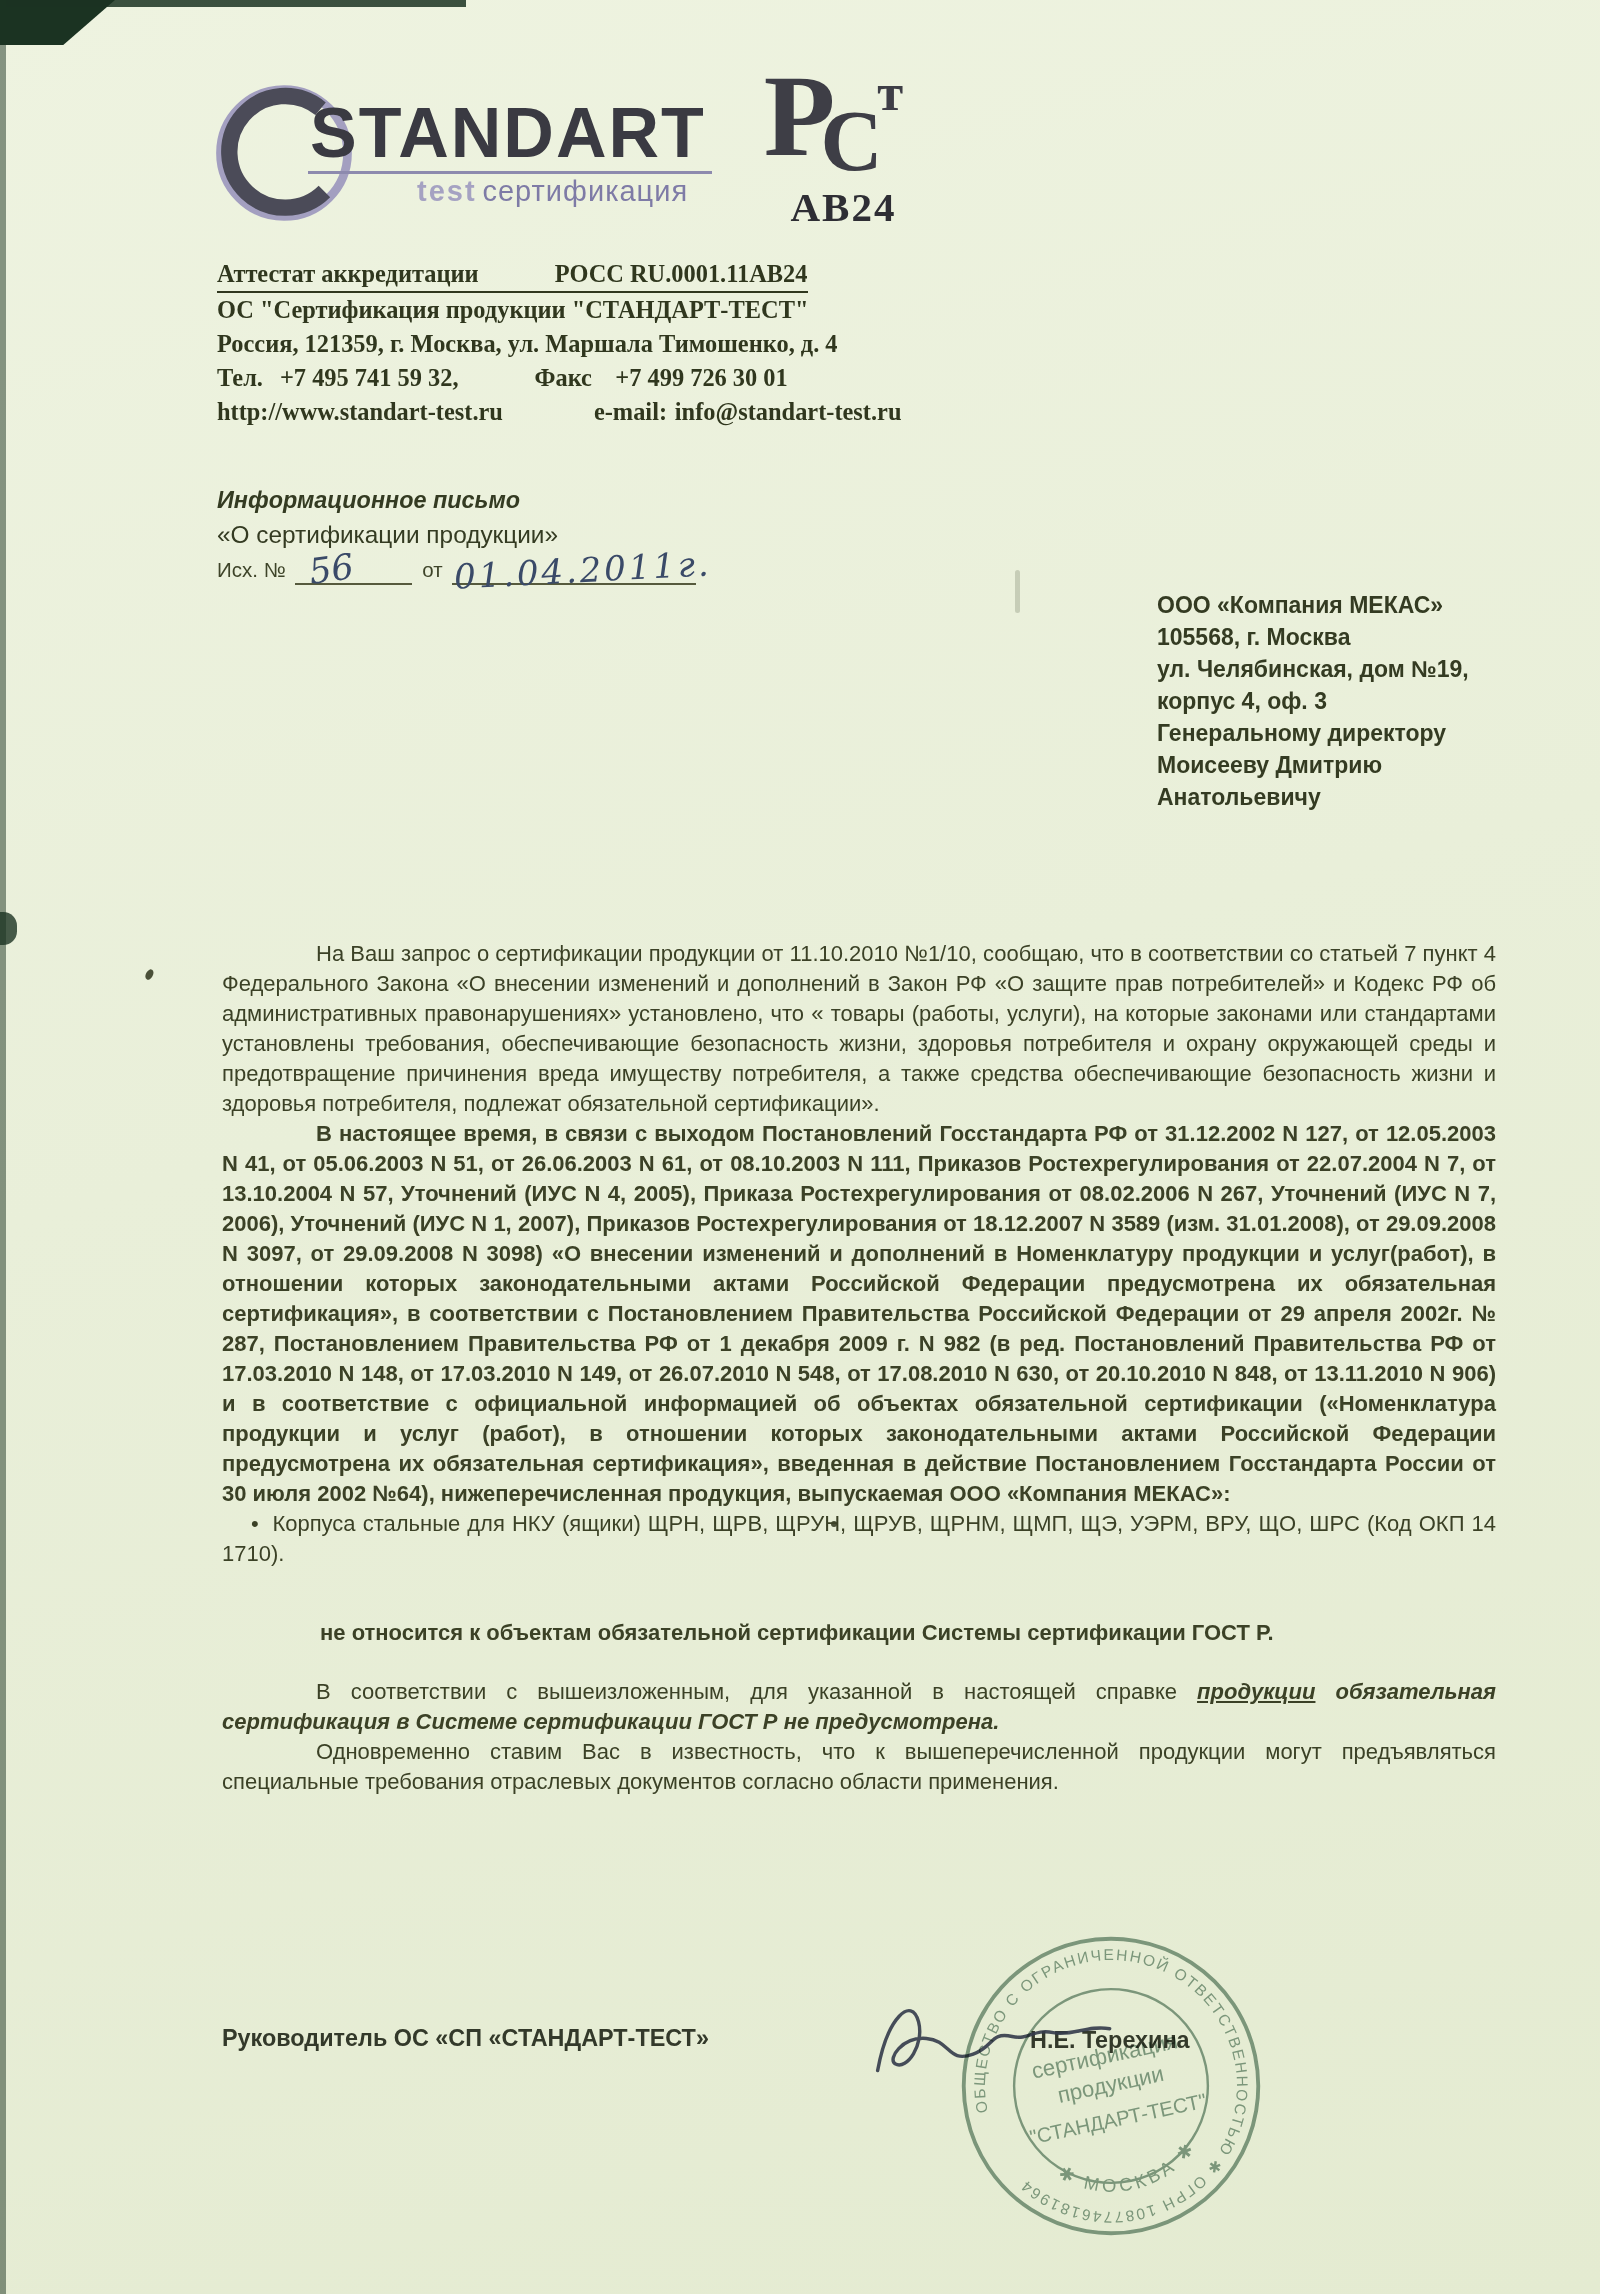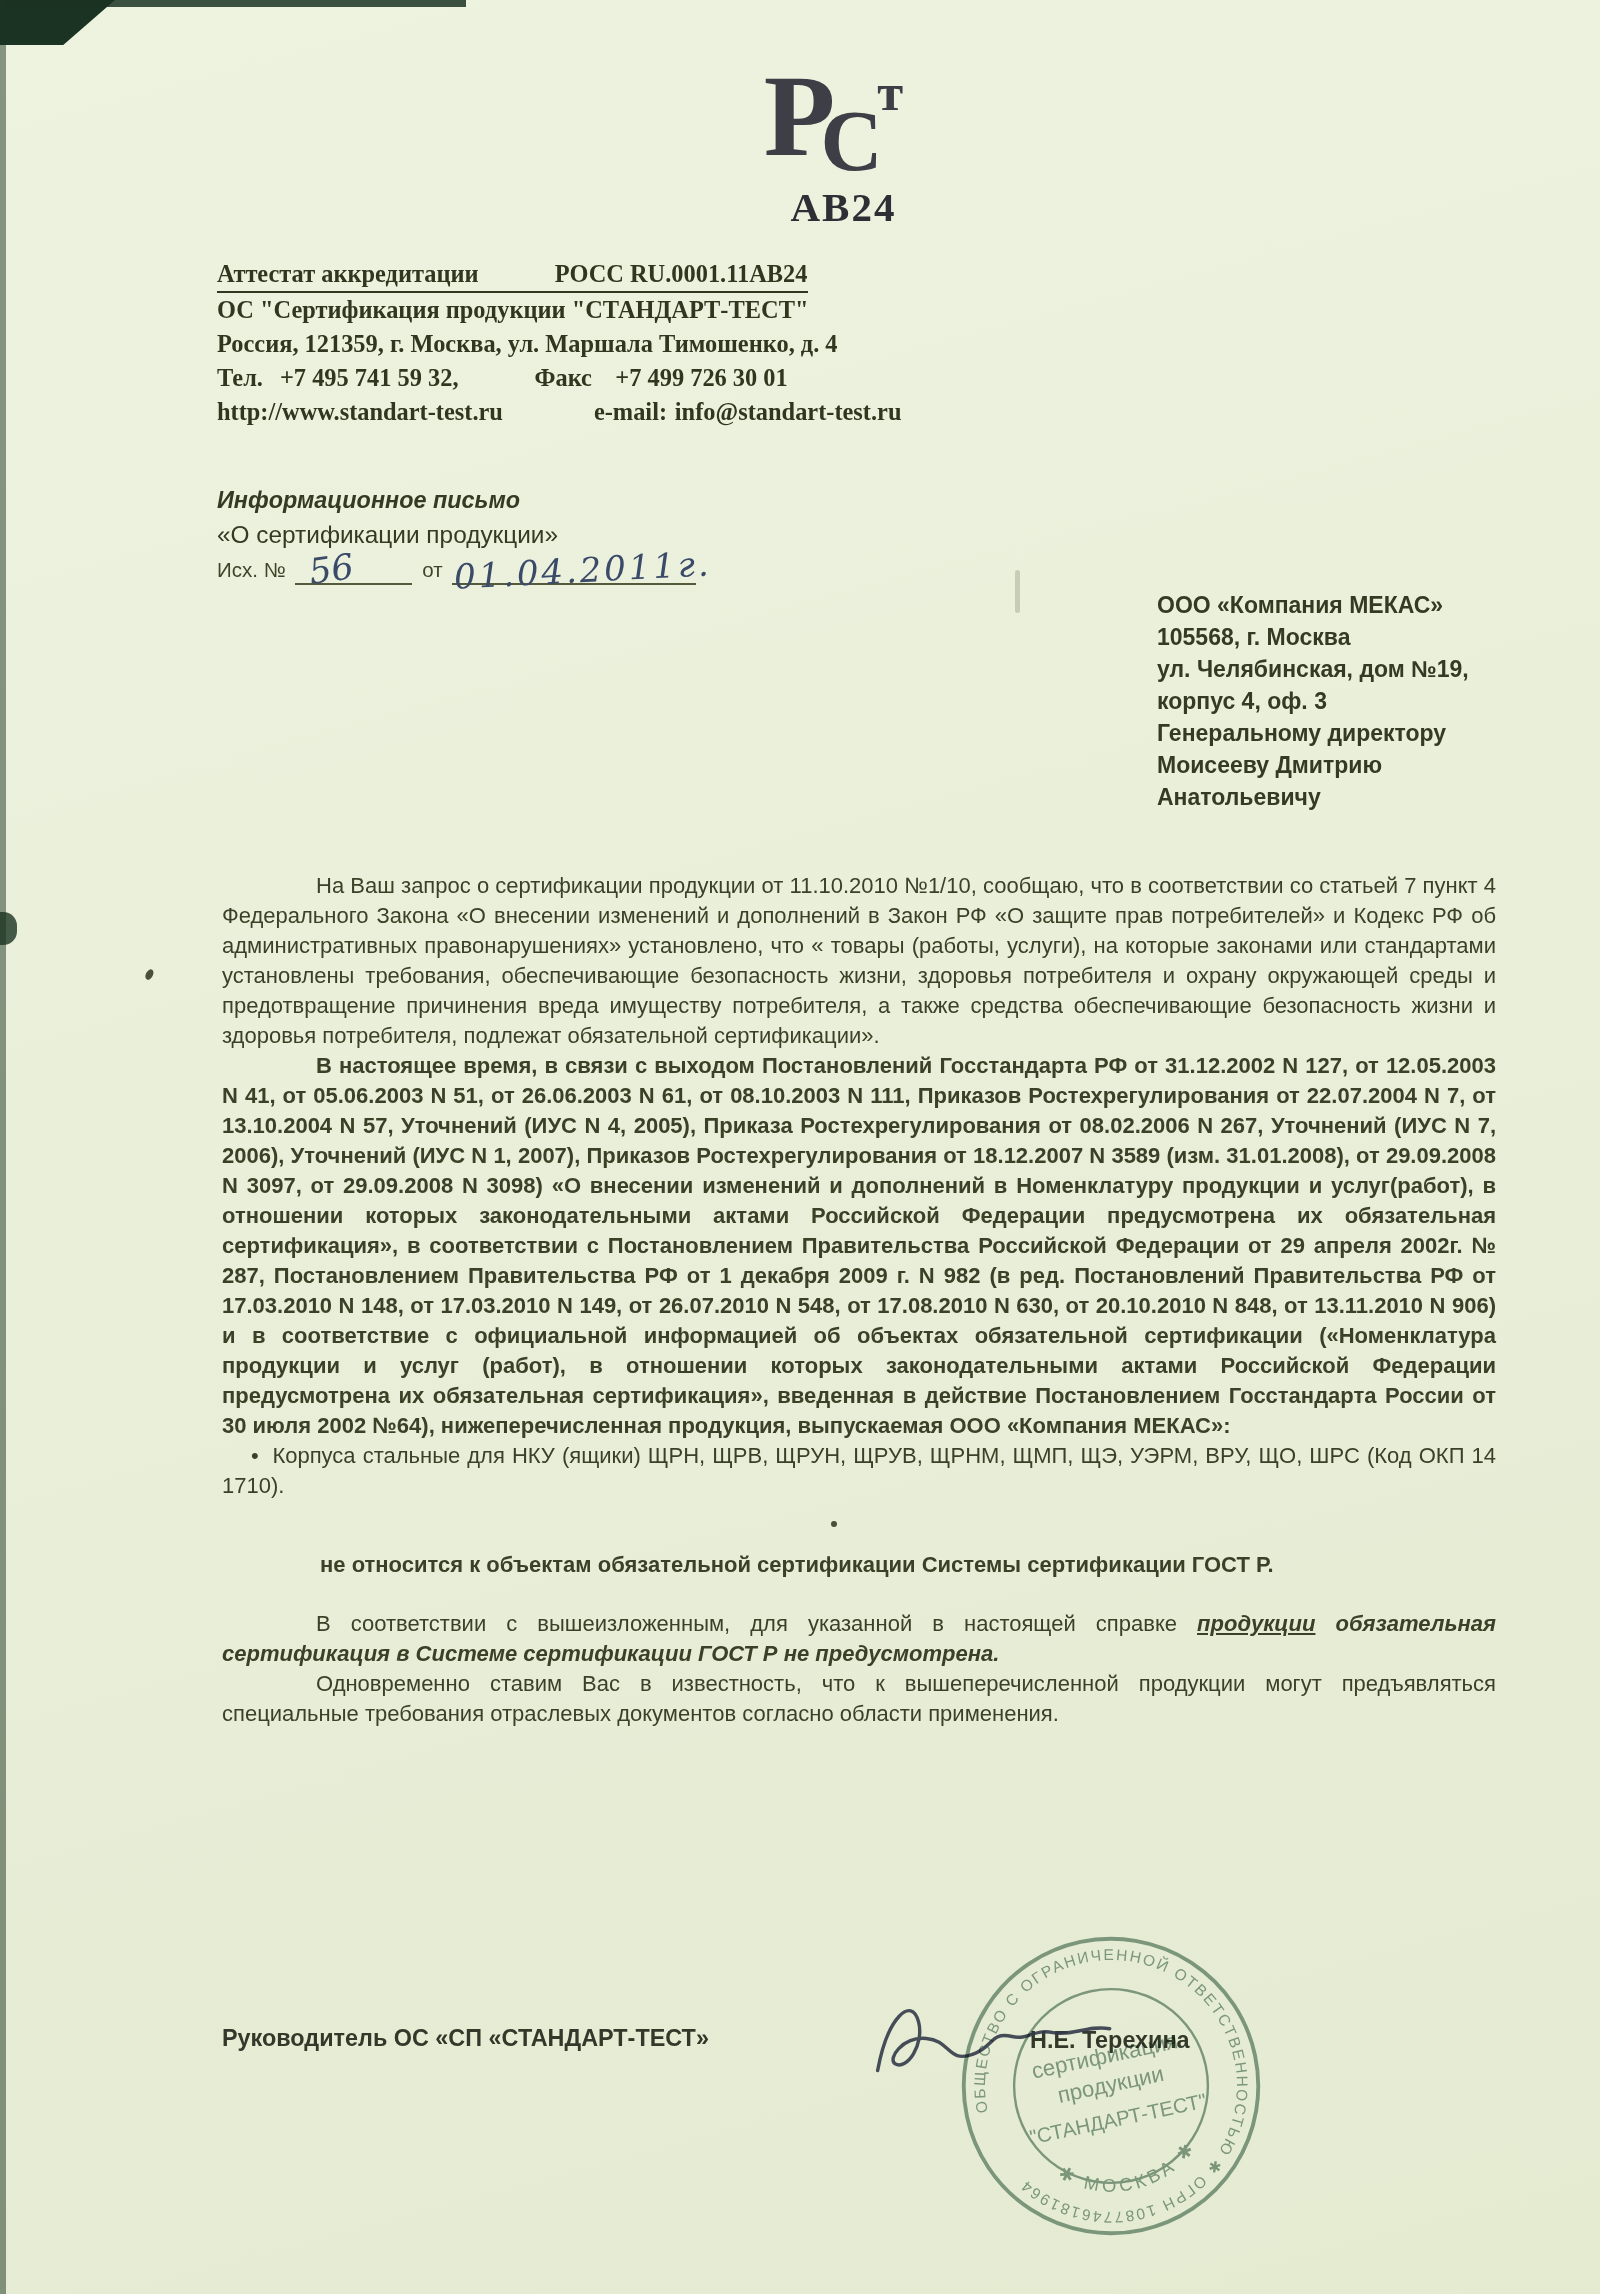--- a/index.html
+++ b/index.html
@@ -54,21 +54,21 @@
   .ref-blank-date{width:244px;}
   .handwriting{font-family:"DejaVu Serif",serif;font-style:italic;color:#3a4a68;}
   .hw-number{position:absolute;left:13.7px;bottom:-5.9px;font-size:35px;transform:rotate(-8deg);}
   .hw-date{position:absolute;left:2px;bottom:-7.8px;font-size:34px;white-space:nowrap;transform:rotate(-3deg);letter-spacing:2.9px;}
 
   
   .recipient{position:absolute;left:1157px;top:589px;width:410px;font-weight:bold;
     font-size:23px;line-height:32px;color:#343b22;}
 
   
-  .body-text{position:absolute;left:222px;top:871px;width:1274px;font-size:22px;line-height:30px;
+  .body-text{position:absolute;left:222px;top:939px;width:1274px;font-size:22px;line-height:30px;
     text-align:justify;color:#3b4126;}
   .para{margin:0;}
   .indent{text-indent:94px;}
   .bold{font-weight:bold;}
   .italic{font-style:italic;}
   .u{text-decoration:underline;}
   .bullet-item{text-indent:29px;}
   .bullet-dot{margin-right:13.7px;}
   .statement{margin:49px 0 29px 98px;text-align:left;font-weight:bold;}
 
@@ -86,20 +86,32 @@
 <div class="page">
 
   <div class="artifact art-corner"></div>
   <div class="artifact art-topline"></div>
   <div class="artifact art-leftline"></div>
   <div class="artifact art-leftnotch"></div>
   <div class="speck speck-1"></div>
   <div class="speck speck-2"></div>
   <div class="speck speck-3"></div>
 
+  <div class="logo">
+    <svg class="logo-rings" viewBox="0 0 160 160">
+      <circle cx="80" cy="80" r="66" fill="none" stroke="#a39fc0" stroke-width="9"></circle>
+      <path d="M118 34 A 58 58 0 1 0 122 120" fill="none" stroke="#4b4b58" stroke-width="17"></path>
+    </svg>
+    <div class="logo-texts">
+      <div class="logo-brand">STANDART</div>
+      <div class="logo-sub">
+        <span class="logo-test">test</span><span class="logo-cert">сертификация</span>
+      </div>
+    </div>
+  </div>
 
   <div class="rst">
     <svg class="rst-mark" viewBox="0 0 176 132">
       <text x="6" y="100" font-family="Liberation Serif, serif" font-weight="bold" font-size="120" fill="#3e3e46">Р</text>
       <text x="64" y="116" font-family="Liberation Serif, serif" font-weight="bold" font-size="88" fill="#3e3e46">С</text>
       <text x="122" y="54" font-family="Liberation Serif, serif" font-weight="bold" font-size="54" fill="#3e3e46">т</text>
     </svg>
     <div class="rst-code">АВ24</div>
   </div>
 

